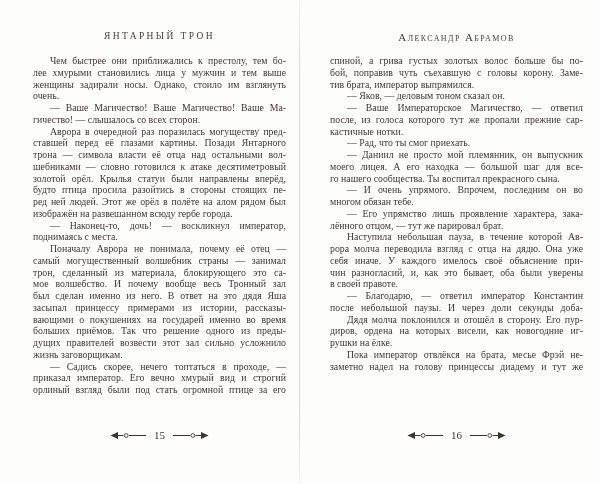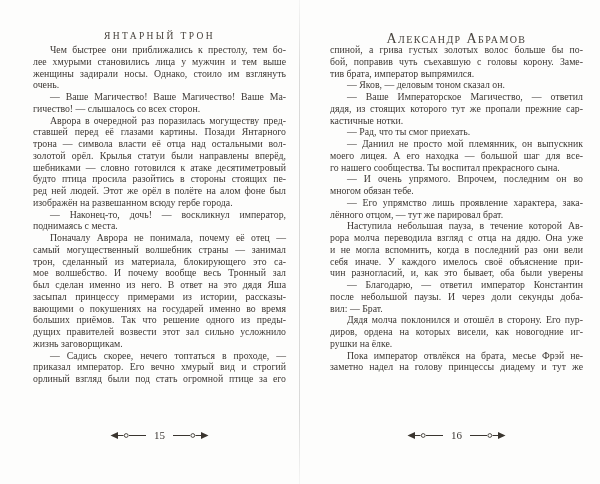--- a/index.html
+++ b/index.html
@@ -37,27 +37,27 @@
   .page-header {
     position: absolute; top: 31px; width: 253px;
     text-align: center;
     color: #45403a;
   }
   .page.left .page-header {
     font-size: 9.5px;
     letter-spacing: 2.4px;
   }
   .page.right .page-header {
-    font-size: 14px;
+    font-size: 11px;
     font-variant: small-caps;
     letter-spacing: 1.4px;
   }
 
   .page-body {
-    position: absolute; top: 44px; width: 253px;
+    position: absolute; top: 55px; width: 253px;
     font-size: 9.8px;
     line-height: 11.75px;
     color: #3c3733;
   }
   .line {
     text-align: justify;
     text-align-last: justify;
     -moz-text-align-last: justify;
     height: 11.75px;
     white-space: normal;
@@ -89,24 +89,24 @@
       <div class="page-body" id="left-body">
           <div class="line indent">Чем быстрее они приближались к престолу, тем бо-</div>
           <div class="line">лее хмурыми становились лица у мужчин и тем выше</div>
           <div class="line">женщины задирали носы. Однако, стоило им взглянуть</div>
           <div class="line para-end">очень.</div>
           <div class="line indent">— Ваше Магичество! Ваше Магичество! Ваше Ма-</div>
           <div class="line para-end">гичество! — слышалось со всех сторон.</div>
           <div class="line indent">Аврора в очередной раз поразилась могуществу пред-</div>
           <div class="line">ставшей перед её глазами картины. Позади Янтарного</div>
           <div class="line">трона — символа власти её отца над остальными вол-</div>
+          <div class="line">шебниками — словно готовился к атаке десятиметровый</div>
           <div class="line">золотой орёл. Крылья статуи были направлены вперёд,</div>
-          <div class="line">шебниками — словно готовился к атаке десятиметровый</div>
           <div class="line">будто птица просила разойтись в стороны стоящих пе-</div>
-          <div class="line">ред ней людей. Этот же орёл в полёте на алом фоне был</div>
+          <div class="line">ред ней людей. Этот же орёл в полёте на алом рядом был</div>
           <div class="line para-end">изображён на развешанном всюду гербе города.</div>
           <div class="line indent">— Наконец-то, дочь! — воскликнул император,</div>
           <div class="line para-end">поднимаясь с места.</div>
           <div class="line indent">Поначалу Аврора не понимала, почему её отец —</div>
           <div class="line">самый могущественный волшебник страны — занимал</div>
           <div class="line">трон, сделанный из материала, блокирующего это са-</div>
           <div class="line">мое волшебство. И почему вообще весь Тронный зал</div>
           <div class="line">был сделан именно из него. В ответ на это дядя Яша</div>
           <div class="line">засыпал принцессу примерами из истории, рассказы-</div>
           <div class="line">вающими о покушениях на государей именно во время</div>
@@ -143,38 +143,37 @@
 
   <div class="page right">
     <div class="textcol">
       <div class="page-header">Александр Абрамов</div>
       <div class="page-body" id="right-body">
           <div class="line">спиной, а грива густых золотых волос больше бы по-</div>
           <div class="line">бой, поправив чуть съехавшую с головы корону. Заме-</div>
           <div class="line para-end">тив брата, император выпрямился.</div>
           <div class="line indent para-end">— Яков, — деловым тоном сказал он.</div>
           <div class="line indent">— Ваше Императорское Магичество, — ответил</div>
-          <div class="line">дядя, из стоящих которого тут же пропали прежние сар-</div>
+          <div class="line">после, из голоса которого тут же пропали прежние сар-</div>
           <div class="line para-end">кастичные нотки.</div>
           <div class="line indent para-end">— Рад, что ты смог приехать.</div>
           <div class="line indent">— Даниил не просто мой племянник, он выпускник</div>
           <div class="line">моего лицея. А его находка — большой шаг для все-</div>
           <div class="line para-end">го нашего сообщества. Ты воспитал прекрасного сына.</div>
           <div class="line indent">— И очень упрямого. Впрочем, последним он во</div>
           <div class="line para-end">многом обязан тебе.</div>
           <div class="line indent">— Его упрямство лишь проявление характера, зака-</div>
           <div class="line para-end">лённого отцом, — тут же парировал брат.</div>
           <div class="line indent">Наступила небольшая пауза, в течение которой Ав-</div>
           <div class="line">рора молча переводила взгляд с отца на дядю. Она уже</div>
-          <div class="line">и не могла вспомнить, когда в последний раз они вели</div>
           <div class="line">себя иначе. У каждого имелось своё объяснение при-</div>
           <div class="line">чин разногласий, и, как это бывает, оба были уверены</div>
+          <div class="line para-end">в своей правоте.</div>
           <div class="line indent">— Благодарю, — ответил император Константин</div>
           <div class="line">после небольшой паузы. И через доли секунды доба-</div>
-          <div class="line para-end">вил: — Брат.</div>
           <div class="line indent">Дядя молча поклонился и отошёл в сторону. Его пур-</div>
           <div class="line">диров, ордена на которых висели, как новогодние иг-</div>
           <div class="line para-end">рушки на ёлке.</div>
           <div class="line indent">Пока император отвлёкся на брата, месье Фрэй не-</div>
           <div class="line">заметно надел на голову принцессы диадему и тут же</div>
         </div>
       <div class="page-footer">
         <span class="flourish">
           <svg width="36" height="9" viewBox="0 0 36 9">
             <polygon points="0.5,4.5 8,1.1 8,7.9" fill="#3a352f"></polygon>

